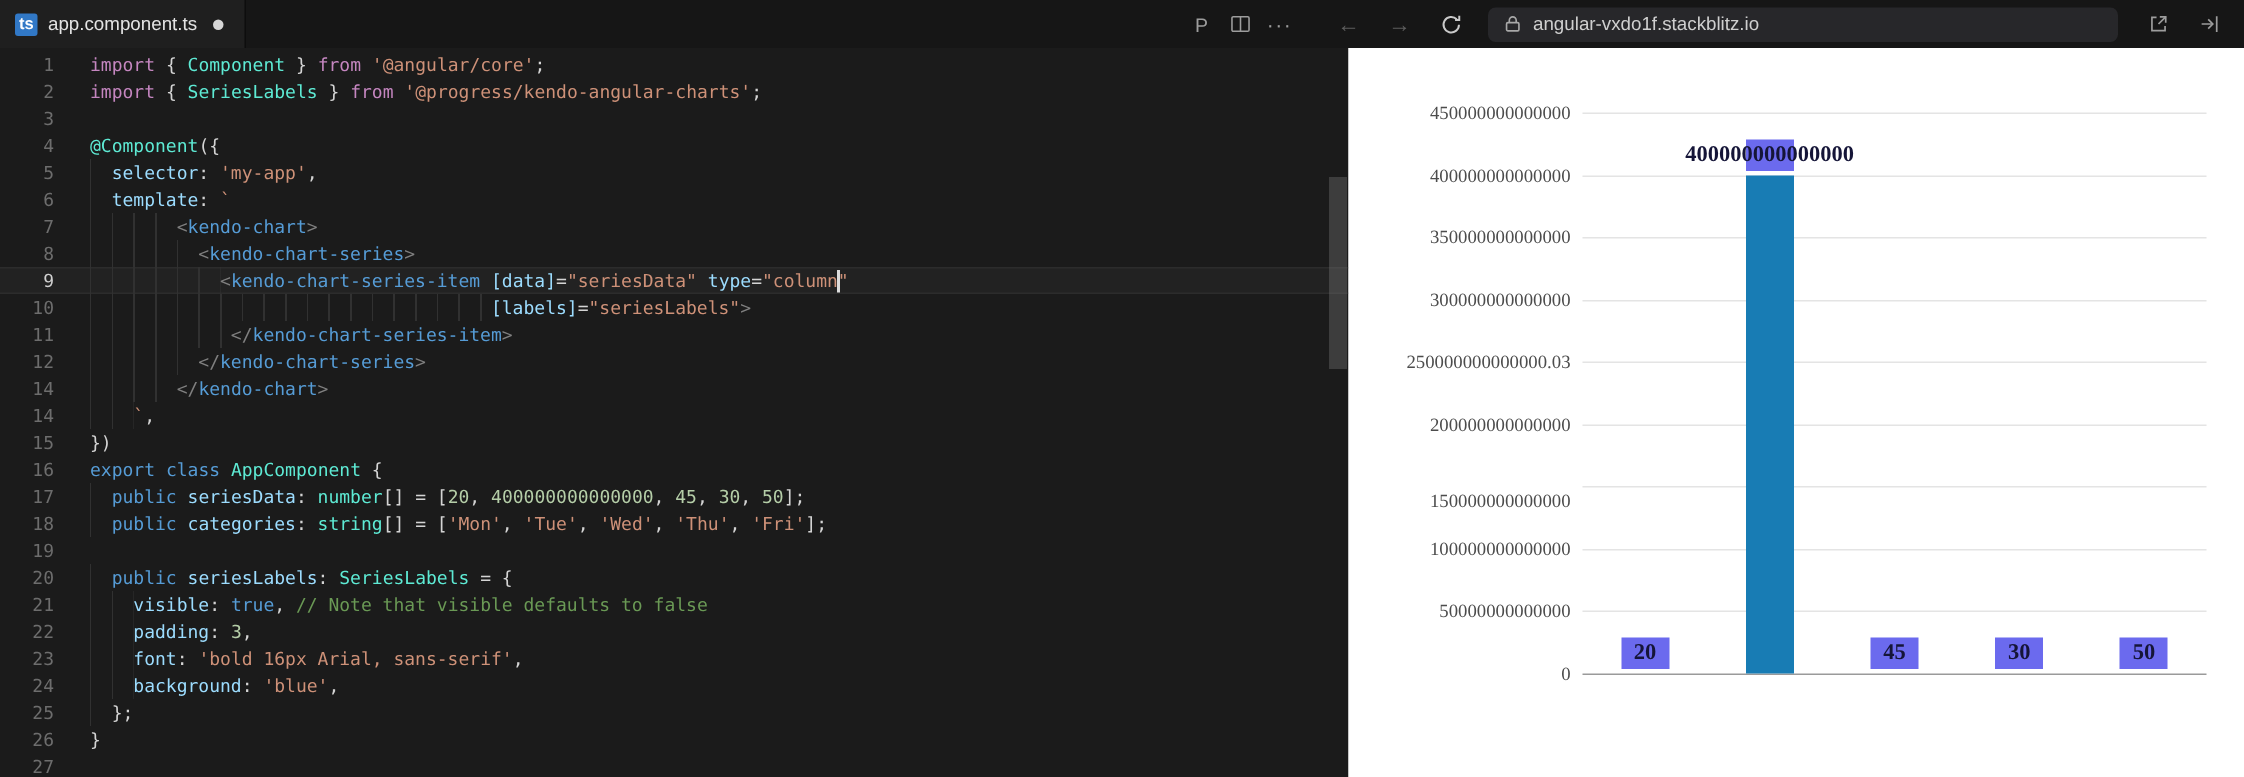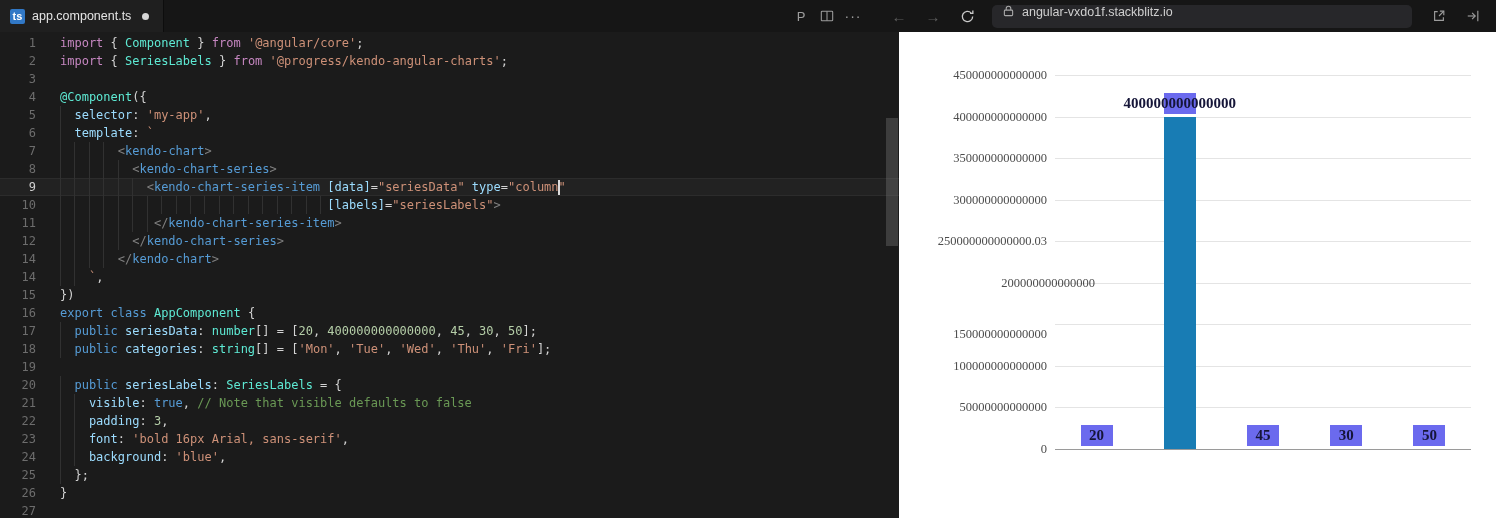--- a/index.html
+++ b/index.html
@@ -12,21 +12,21 @@
   .tab{height:32px;display:flex;align-items:center;gap:7px;padding:0 14px 0 10px;background:#1f1f1f;border-right:1px solid #0d0d0d;cursor:pointer}
   .tsicon{width:15px;height:15px;background:#3178c6;color:#fff;font-family:"Liberation Sans",sans-serif;font-size:11px;font-weight:bold;display:flex;align-items:center;justify-content:center;border-radius:2px}
   .fname{color:#e4e4e4;font-size:12.5px}
   .dot{width:7px;height:7px;border-radius:50%;background:#d6d6d6;margin-left:4px}
   .grow{flex:1}
   .icobtn{background:none;border:none;color:#9d9d9d;font-family:"Liberation Sans",sans-serif;font-size:13px;width:26px;height:26px;display:flex;align-items:center;justify-content:center;cursor:pointer;border-radius:4px}
   .icobtn.more{font-size:14px;letter-spacing:1px}
   .nav{display:flex;gap:8px;margin:0 12px 0 20px}
   .nav .icobtn{font-size:15px}
   .icobtn.dim{color:#5e5e5e}
-  .urlbar{width:420px;height:23px;background:#27272a;border-radius:5px;display:flex;gap:8px;padding:0 11px;margin-right:14px;cursor:text}
+  .urlbar{width:420px;height:23px;background:#27272a;border-radius:5px;display:flex;align-items:center;gap:8px;padding:0 11px;margin-right:14px;cursor:text}
   .urltext{color:#cfcfcf;font-size:12.5px}
   .rightbtns{display:flex;gap:8px;padding-right:10px}
 
   
   .main{flex:1;display:flex;min-height:0}
   .editor{width:899px;flex:0 0 899px;background:#1b1b1b;position:relative;overflow:hidden;padding-top:2px;cursor:text}
   .row{display:flex;height:18px;line-height:18px;font-family:"DejaVu Sans Mono",monospace;font-size:12px;white-space:pre}
   .ln{flex:0 0 36px;text-align:right;color:#6d6d6d;user-select:none}
   .lc{margin-left:24px}
   .row.active{background:rgba(255,255,255,0.03);box-shadow:inset 0 1px 0 #2c2c2c,inset 0 -1px 0 #2c2c2c}
@@ -151,21 +151,21 @@
           <div class="ytick" style="top: 35px;">450000000000000</div>
           <div class="grid" style="left: 156px; top: 84.5556px; width: 416px;"></div>
           <div class="ytick" style="top: 76.5556px;">400000000000000</div>
           <div class="grid" style="left: 156px; top: 126.111px; width: 416px;"></div>
           <div class="ytick" style="top: 118px;">350000000000000</div>
           <div class="grid" style="left: 156px; top: 167.667px; width: 416px;"></div>
           <div class="ytick" style="top: 159.667px;">300000000000000</div>
           <div class="grid" style="left: 156px; top: 209.222px; width: 416px;"></div>
           <div class="ytick" style="top: 201.222px;">250000000000000.03</div>
           <div class="grid" style="left: 156px; top: 250.778px; width: 416px;"></div>
-          <div class="ytick" style="top: 242.778px; margin-left: 48px;">200000000000000</div>
+          <div class="ytick" style="top: 242.778px;">200000000000000</div>
           <div class="grid" style="left: 156px; top: 292.333px; width: 416px;"></div>
           <div class="ytick" style="top: 294px;">150000000000000</div>
           <div class="grid" style="left: 156px; top: 333.889px; width: 416px;"></div>
           <div class="ytick" style="top: 325.889px;">100000000000000</div>
           <div class="grid" style="left: 156px; top: 375.444px; width: 416px;"></div>
           <div class="ytick" style="top: 367.444px;">50000000000000</div>
           <div class="grid base" style="left: 156px; top: 417px; width: 416px;"></div>
           <div class="ytick" style="top: 409px;">0</div>
           <div class="blabel" style="left: 181.6px; width: 32px; top: 393px; background: rgb(107, 106, 238); color: rgb(21, 21, 56);">20</div>
           <div class="bar" style="left: 264.8px; top: 84.5556px; width: 32px; height: 332.444px; background: rgb(24, 124, 180);"></div>

